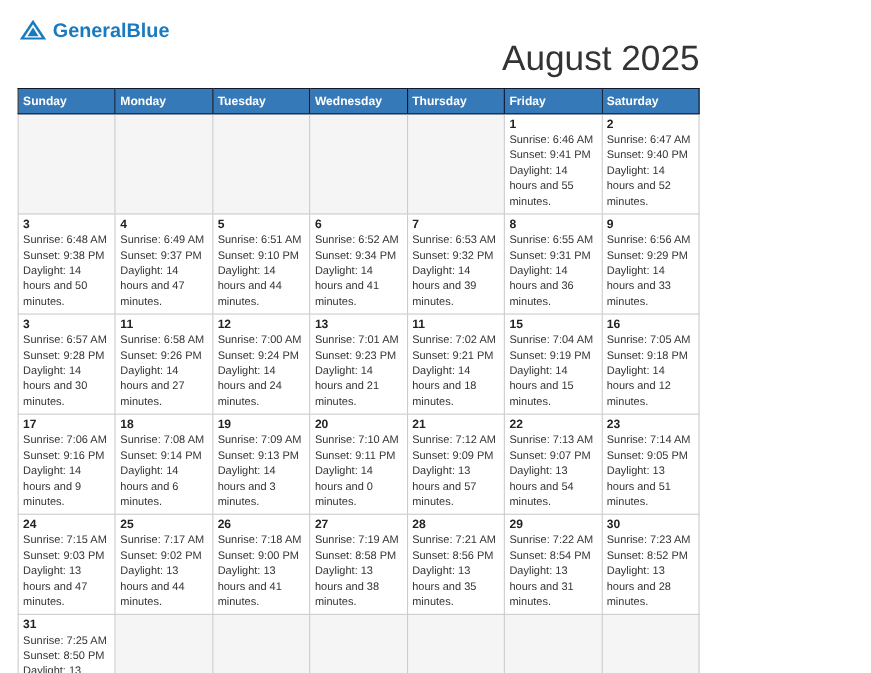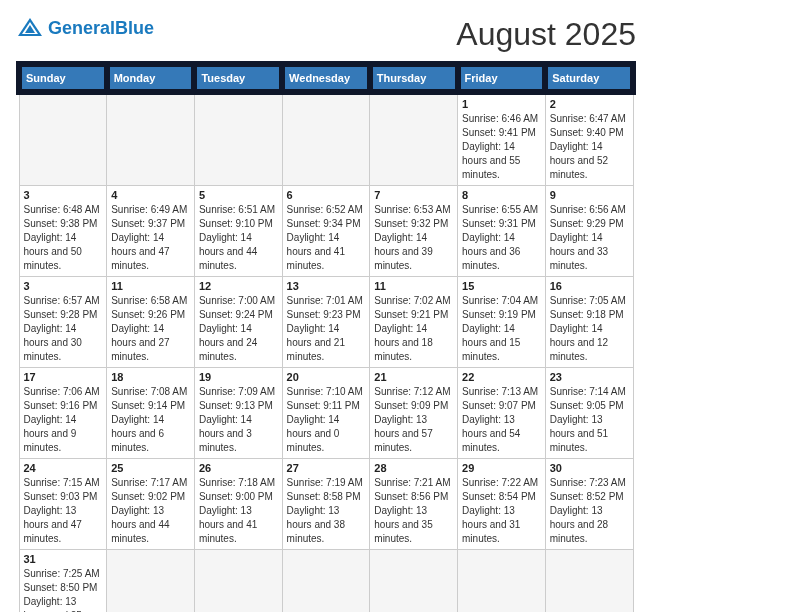--- a/index.html
+++ b/index.html
@@ -41,40 +41,41 @@
       width: 28px;
       height: 24px;
     }
     .title-block {
       text-align: right;
     }
     .month-title {
       font-size: 32px;
       color: #333;
       font-weight: normal;
+      margin-top: 19px;
     }
     .location {
       font-size: 14px;
       color: #555;
     }
     .calendar {
       flex: 1;
       border: 1px solid #ccc;
       border-collapse: collapse;
       width: 100%;
       table-layout: fixed;
     }
     .calendar th {
       background: #3579b8;
       color: #fff;
       font-size: 11px;
       font-weight: bold;
       padding: 5px 4px;
       text-align: left;
-      border: 6px solid #0f172a;
+      border: 1px solid #0f172a;
     }
     .calendar td {
       border: 1px solid #ccc;
       vertical-align: top;
       padding: 3px 4px;
       font-size: 9px;
       color: #333;
       height: 78px;
       background: #fff;
     }

